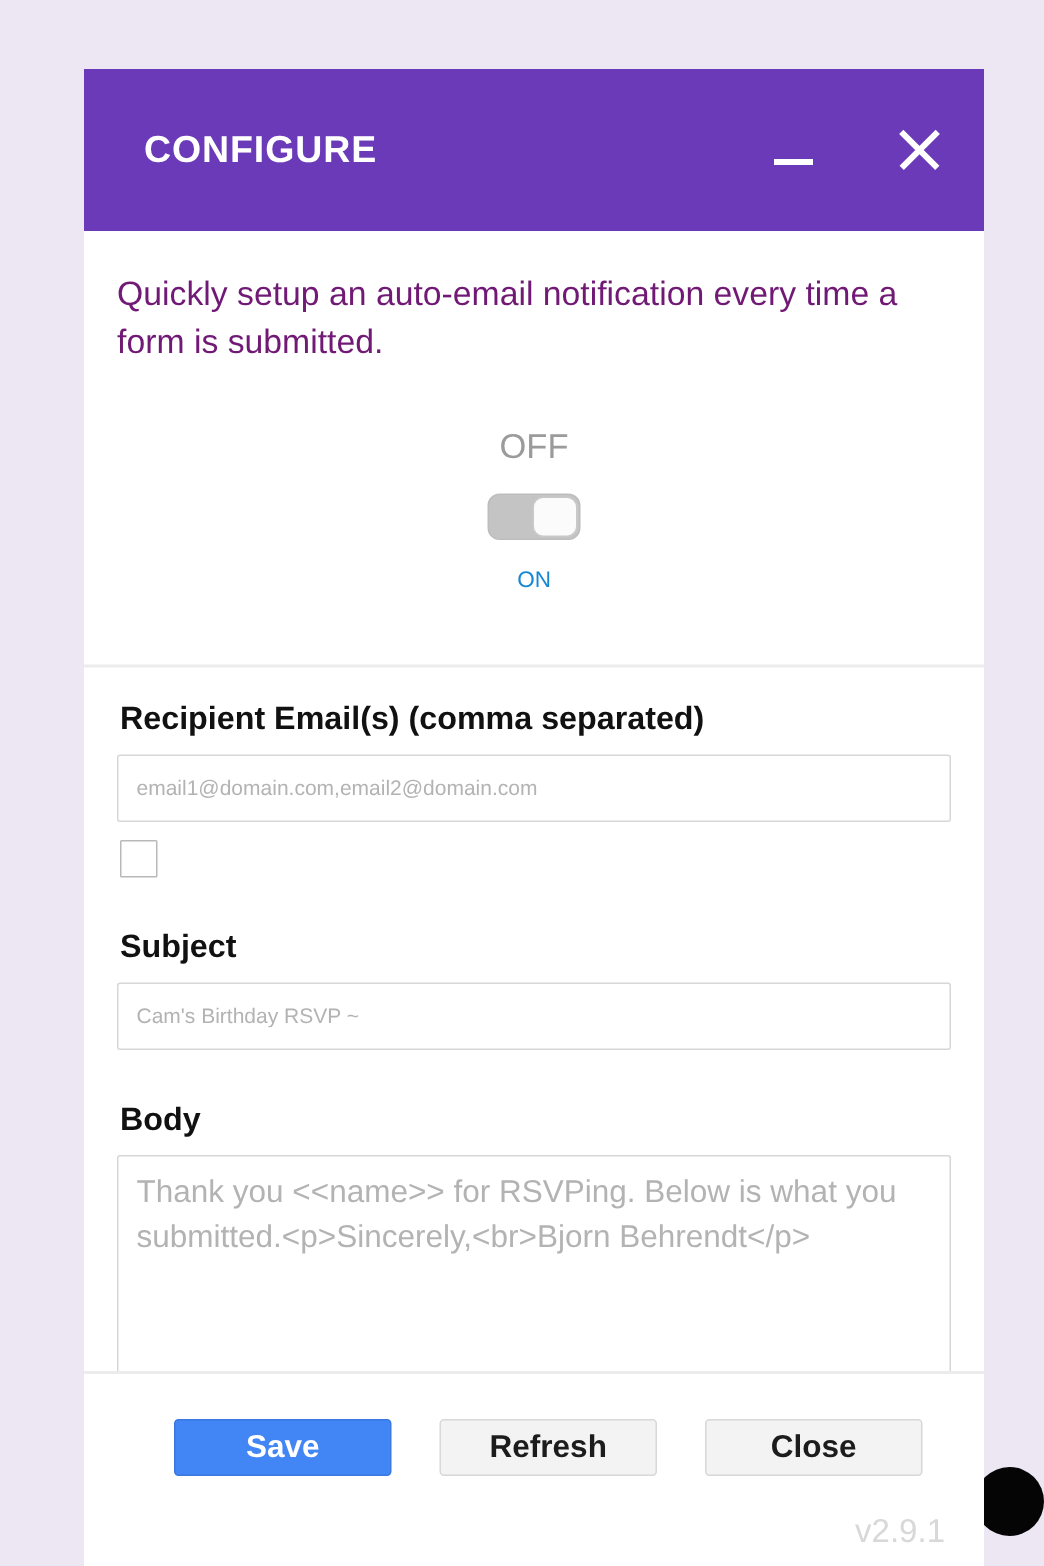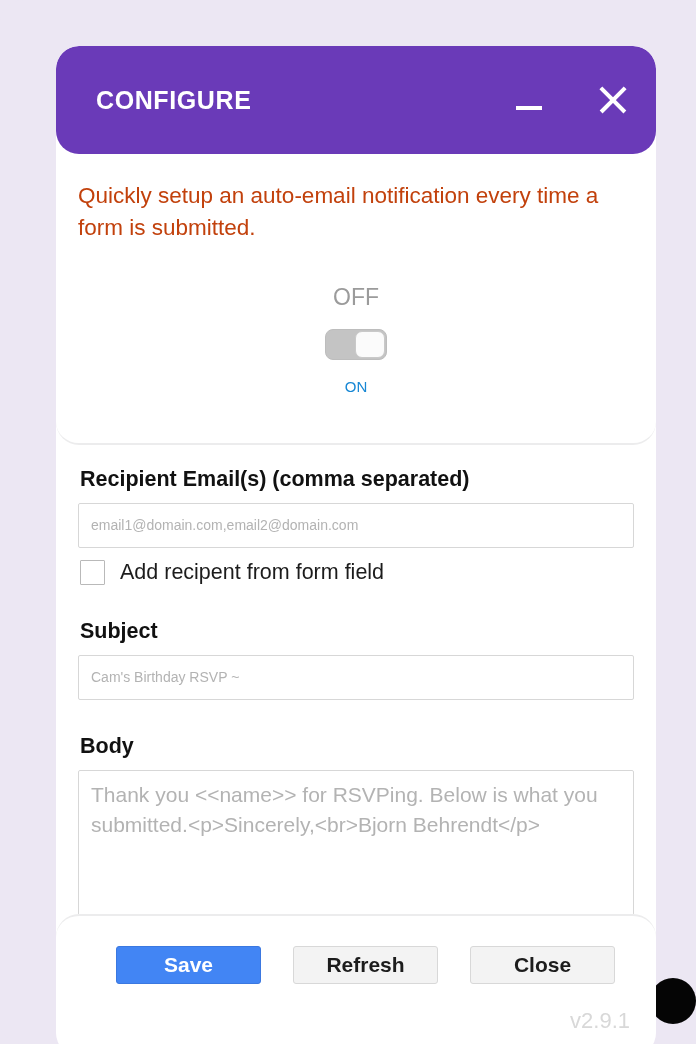--- a/index.html
+++ b/index.html
@@ -1,15 +1,15 @@
 <!DOCTYPE html>
 <html><head>
 <meta charset="utf-8">
 <style>
-  * { box-sizing: border-box; border-radius: 23px; }
+  * { box-sizing: border-box; }
   html, body {
     margin: 0;
     padding: 0;
     width: 696px;
     height: 1044px;
     overflow: hidden;
     background: #ece7f3;
     font-family: "Liberation Sans", sans-serif;
   }
 
@@ -105,21 +105,21 @@
   .btn-close::after  { transform: rotate(-45deg); }
 
   
   .intro-block {
     flex: 0 0 auto;
     padding: 26px 22px 0 22px;
     border-bottom: 2px solid #ececed;
   }
   .intro-text {
     font-size: 22.5px;
-    color: #c2410c;
+    color: #701a75;
     line-height: 1.42;
     padding: 0 0 0 0;
   }
   .toggle-row {
     display: flex;
     align-items: center;
     justify-content: center;
     gap: 18px;
     padding: 40px 0 48px 0;
     flex-direction: column;
@@ -288,21 +288,20 @@
         <span class="lbl-on">ON</span>
       </div>
     </div>
 
     <div class="form-body">
 
       <div class="field-label">Recipient Email(s) (comma separated)</div>
       <input class="text-input" type="text" placeholder="email1@domain.com,email2@domain.com" style="">
       <div class="check-row">
         <div class="cbox"></div>
-        <span class="check-label">Add recipent from form field</span>
       </div>
 
       <div class="spacer-lg"></div>
 
       <div class="field-label">Subject</div>
       <input class="text-input" type="text" placeholder="Cam's Birthday RSVP ~" style="">
 
       <div class="spacer-lg"></div>
 
       <div class="field-label">Body</div>

